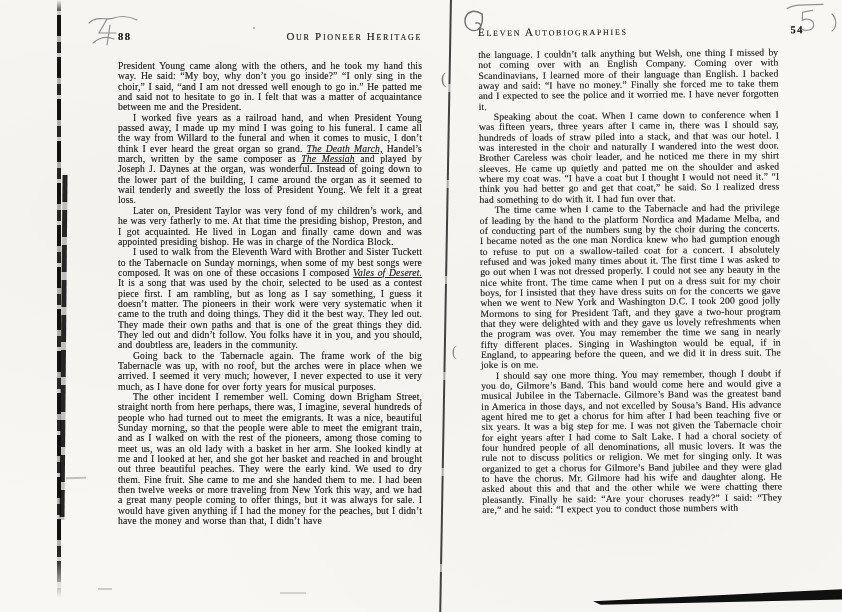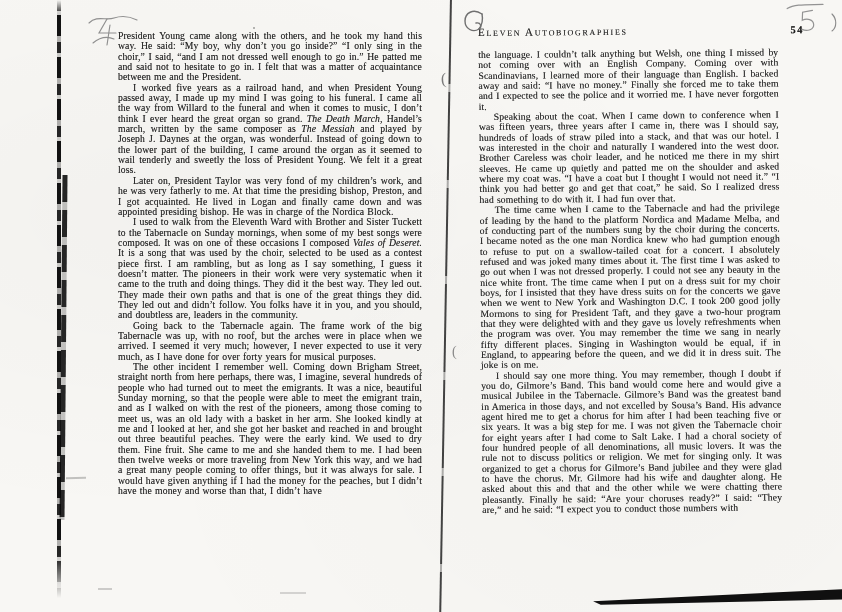--- a/index.html
+++ b/index.html
@@ -15,29 +15,29 @@
   .page { position:absolute; }
   .page-header { display:flex; justify-content:space-between; align-items:baseline; }
   .running-head {
     font-variant:small-caps; letter-spacing:1.7px; font-size:11px; color:#2b2b2b;
     text-shadow:0 0 0.5px rgba(30,30,30,0.55);
   }
   .page-num {
     font-size:10.5px; font-weight:bold; letter-spacing:1.5px; color:#1e1e1e;
     text-shadow:0 0 0.6px rgba(10,10,10,0.6);
   }
-  .page-body { margin-top:1px; }
+  .page-body { margin-top:19px; }
   .para {
     margin:0; text-align:justify;
     font-size:9.7px; line-height:10.35px;
     letter-spacing:0.1px; word-spacing:0.6px;
     color:#272727; text-shadow:0 0 0.5px rgba(35,35,35,0.55);
   }
   .para.indent { text-indent:15px; }
-  .para i { font-style:italic; }
+  .para i { font-style:italic;text-decoration:underline; }
 
   #left-page  { left:118px; top:30px; width:304px; height:570px; }
   #right-page { left:478px; top:25px; width:300px; height:575px;
                 transform:rotate(-0.5deg); transform-origin:40% 0; }
   #right-page .page-header { width:326px; }
   #right-page .page-body { margin-top:12px; }
 
   
   .edge-strip { position:absolute; left:56px; top:0; width:12px; height:612px;
     -webkit-mask-image:linear-gradient(180deg, transparent 0, #000 14px, #000 555px, transparent 598px);
@@ -59,20 +59,24 @@
     clip-path:polygon(2% 66%, 100% 20%, 100% 60%, 5% 80%); }
 
   .pencil-mark { position:absolute; pointer-events:none; }
   .paren-mark { position:absolute; font-family:"Liberation Serif", serif; color:#7a7a7a; }
   .speck { position:absolute; background:rgba(70,70,70,0.5); }
 </style>
 </head>
 <body>
 
 <div class="page" id="left-page">
+  <div class="page-header">
+    <span class="page-num">88</span>
+    <span class="running-head">Our Pioneer Heritage</span>
+  </div>
   <div class="page-body" id="left-body">
       <p class="para"><span>President Young came along with the others, and he took my hand this way. He said: “My boy, why don’t you go inside?” “I only sing in the choir,” I said, “and I am not dressed well enough to go in.” He patted me and said not to hesitate to go in. I felt that was a matter of acquaintance between me and the President.</span></p>
       <p class="para indent"><span>I worked five years as a railroad hand, and when President Young passed away, I made up my mind I was going to his funeral. I came all the way from Willard to the funeral and when it comes to music, I don’t think I ever heard the great organ so grand. </span><i>The Death March,</i><span> Handel’s march, written by the same composer as </span><i>The Messiah</i><span> and played by Joseph J. Daynes at the organ, was wonderful. Instead of going down to the lower part of the building, I came around the organ as it seemed to wail tenderly and sweetly the loss of President Young. We felt it a great loss.</span></p>
       <p class="para indent"><span>Later on, President Taylor was very fond of my children’s work, and he was very fatherly to me. At that time the presiding bishop, Preston, and I got acquainted. He lived in Logan and finally came down and was appointed presiding bishop. He was in charge of the Nordica Block.</span></p>
       <p class="para indent"><span>I used to walk from the Eleventh Ward with Brother and Sister Tuckett to the Tabernacle on Sunday mornings, when some of my best songs were composed. It was on one of these occasions I composed </span><i>Vales of Deseret.</i><span> It is a song that was used by the choir, selected to be used as a contest piece first. I am rambling, but as long as I say something, I guess it doesn’t matter. The pioneers in their work were very systematic when it came to the truth and doing things. They did it the best way. They led out. They made their own paths and that is one of the great things they did. They led out and didn’t follow. You folks have it in you, and you should, and doubtless are, leaders in the community.</span></p>
       <p class="para indent"><span>Going back to the Tabernacle again. The frame work of the big Tabernacle was up, with no roof, but the arches were in place when we arrived. I seemed it very much; however, I never expected to use it very much, as I have done for over forty years for musical purposes.</span></p>
       <p class="para indent"><span>The other incident I remember well. Coming down Brigham Street, straight north from here perhaps, there was, I imagine, several hundreds of people who had turned out to meet the emigrants. It was a nice, beautiful Sunday morning, so that the people were able to meet the emigrant train, and as I walked on with the rest of the pioneers, among those coming to meet us, was an old lady with a basket in her arm. She looked kindly at me and I looked at her, and she got her basket and reached in and brought out three beautiful peaches. They were the early kind. We used to dry them. Fine fruit. She came to me and she handed them to me. I had been then twelve weeks or more traveling from New York this way, and we had a great many people coming to offer things, but it was always for sale. I would have given anything if I had the money for the peaches, but I didn’t have the money and worse than that, I didn’t have</span></p>
     </div>
 </div>
 

